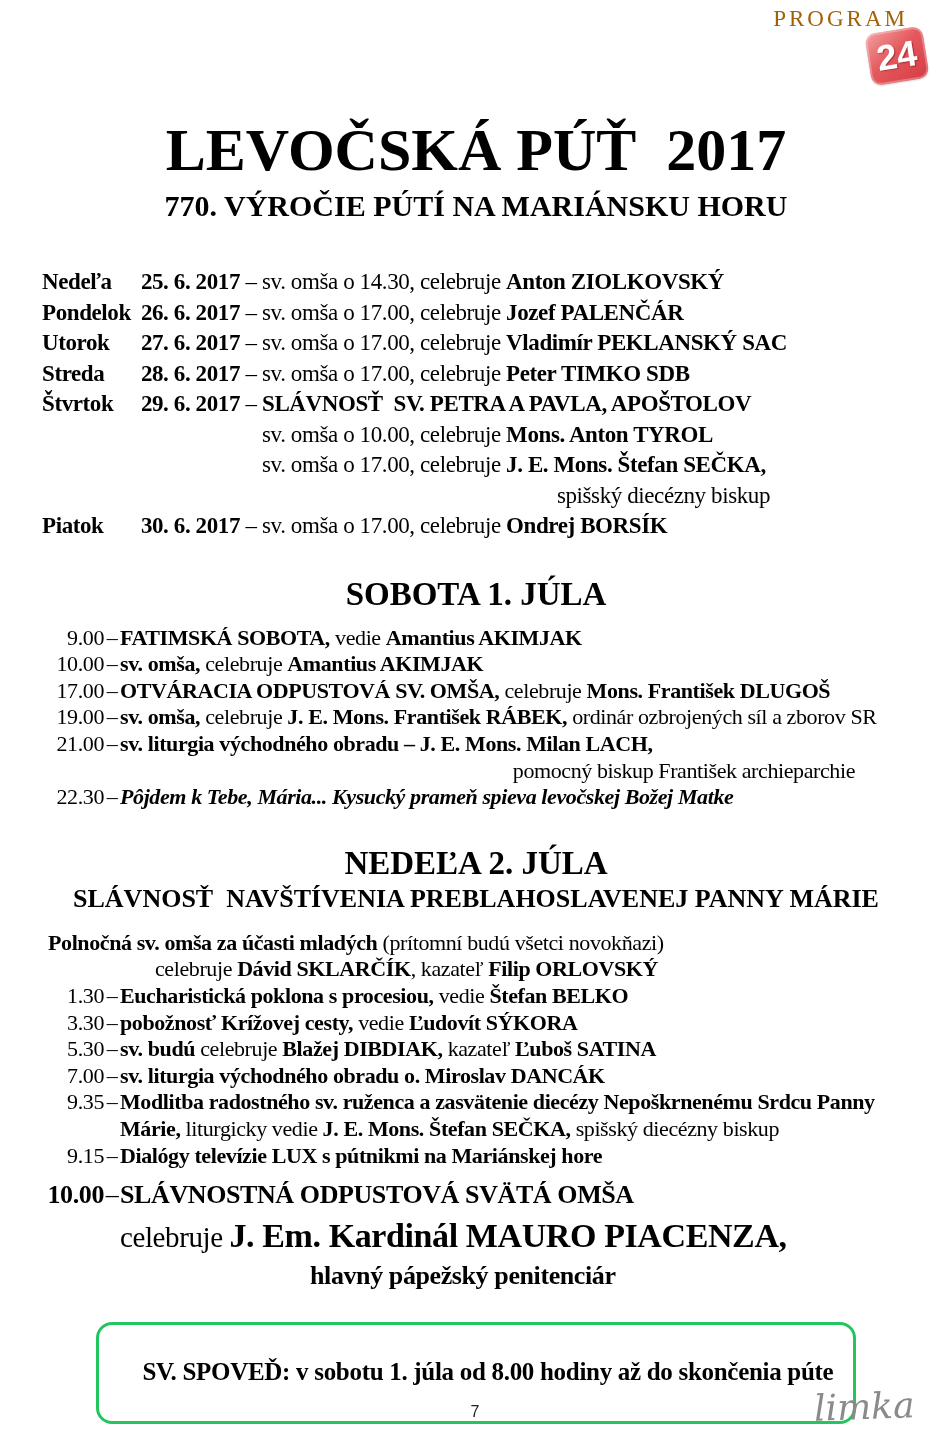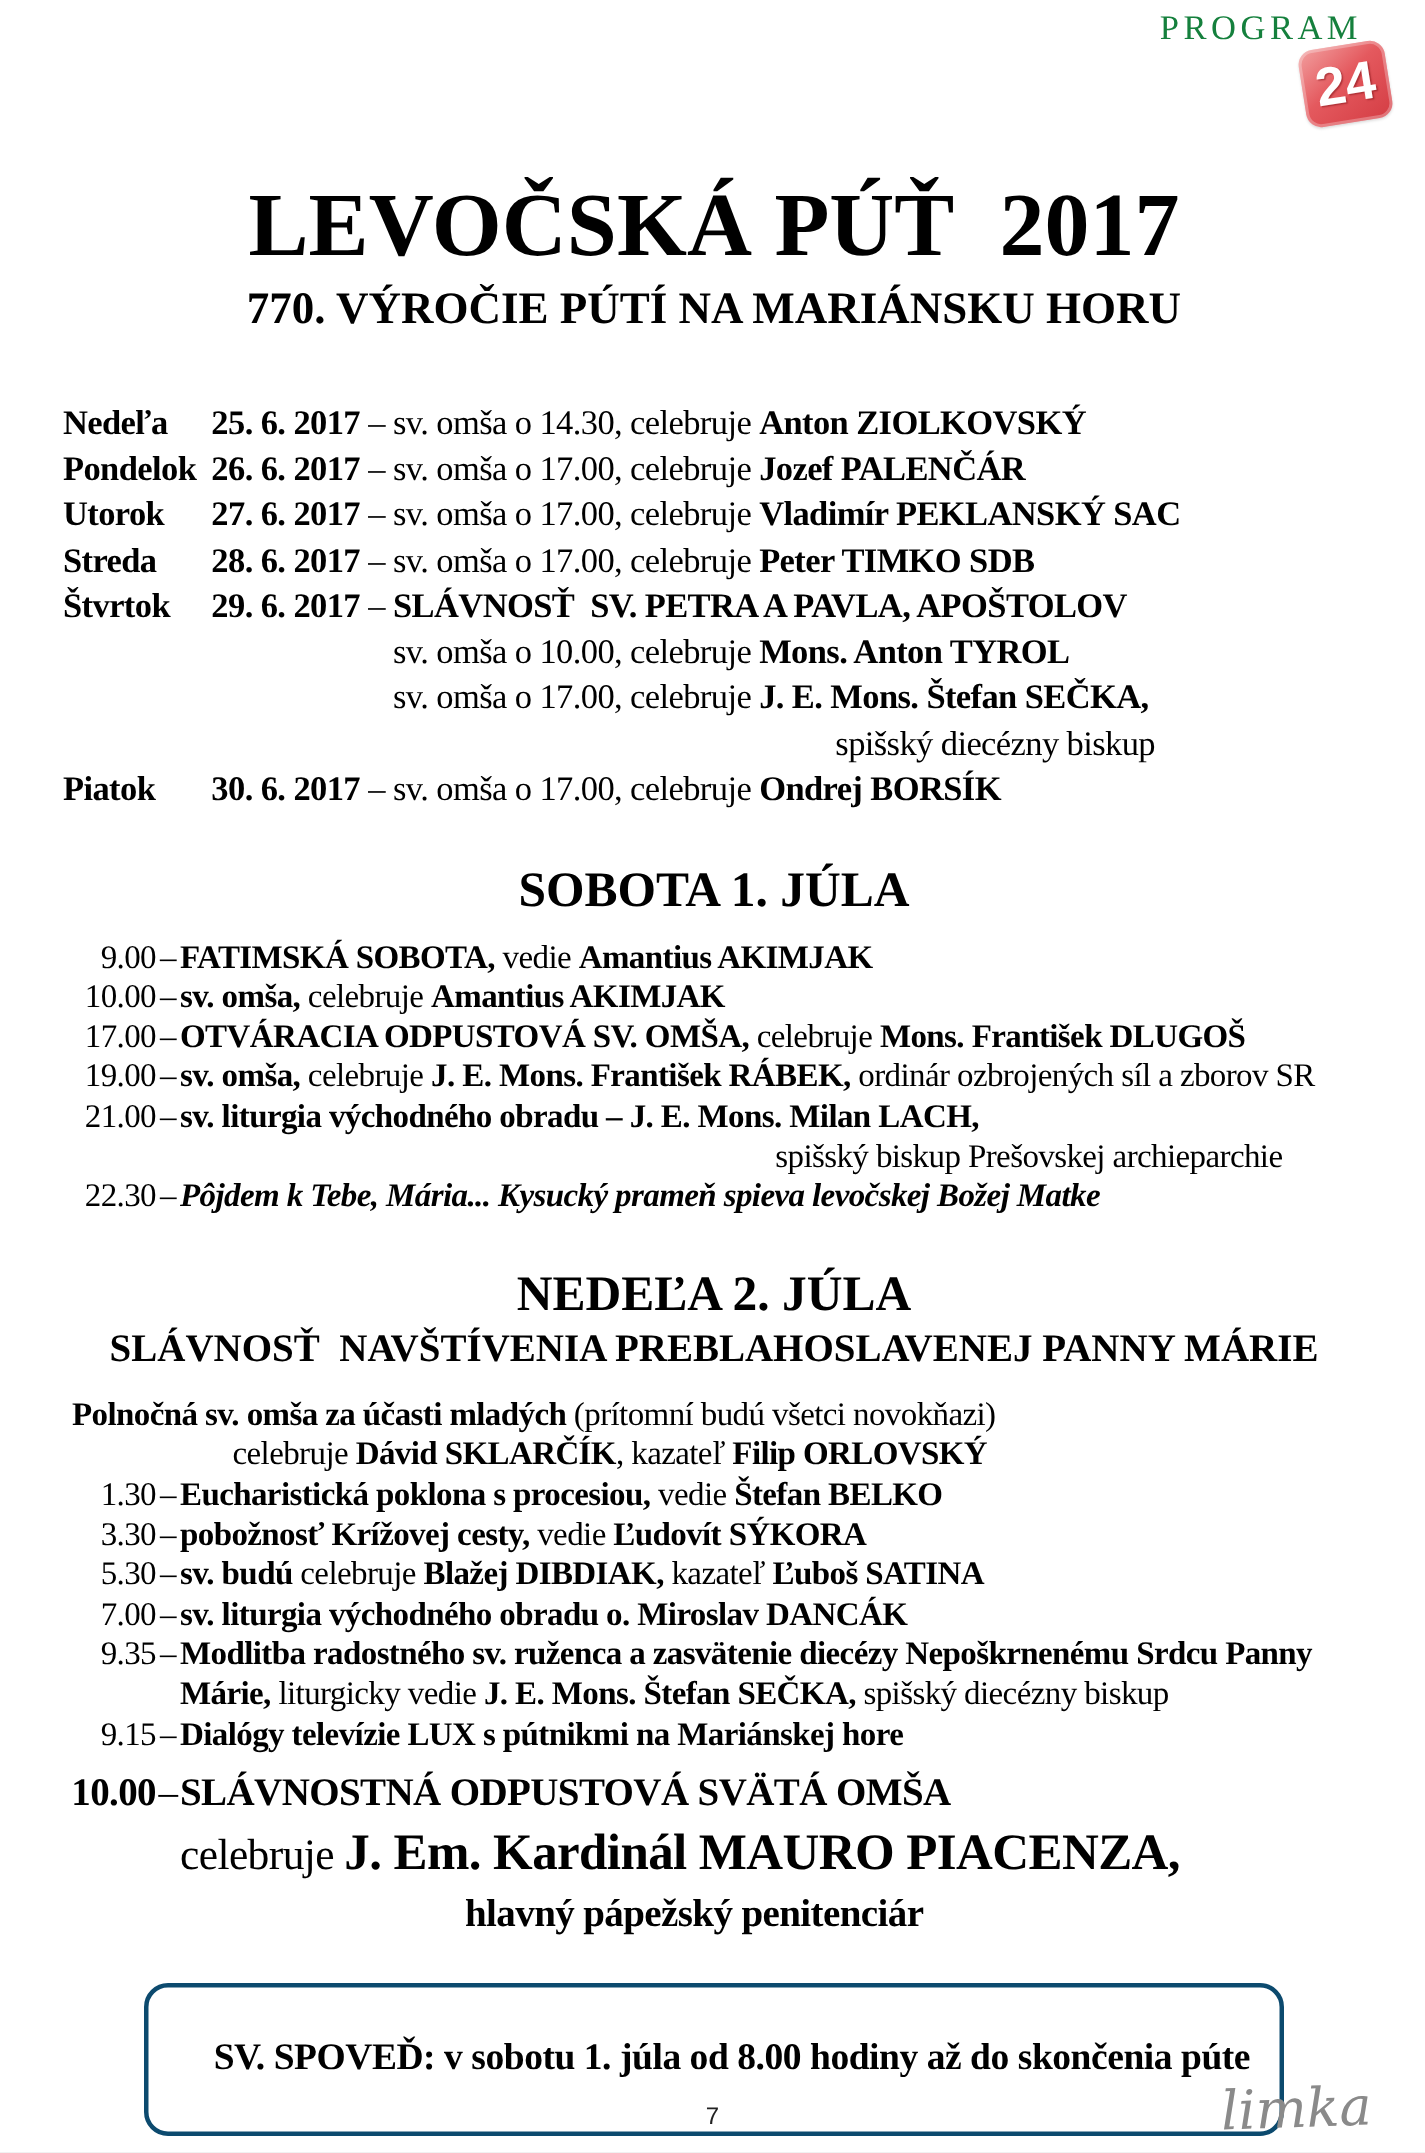--- a/index.html
+++ b/index.html
@@ -13,21 +13,21 @@
     overflow:hidden;
     box-sizing:border-box;
     padding:0 40px 0 42px;
   }
   .b{font-weight:bold;}
   .i{font-style:italic;}
 
   
   .program-label{
     position:absolute;top:6px;right:42px;
-    font-size:23px;letter-spacing:3px;color:#15803d;
+    font-size:23px;letter-spacing:3px;color:#a16207;
   }
   .badge24{
     position:absolute;top:30px;right:24px;
     width:58px;height:52px;
     background:linear-gradient(145deg,#f2a0a0 0%,#e4595e 45%,#d43d44 100%);
     border-radius:10px;
     transform:rotate(-9deg);
     display:flex;align-items:center;justify-content:center;
     box-shadow:inset 0 0 0 2px rgba(255,255,255,0.28), 0 1px 2px rgba(0,0,0,0.15);
   }
@@ -77,21 +77,21 @@
   .finale{margin-top:8px;}
   .finale .row{letter-spacing:-0.4px;}
   .lg1{font-size:26px !important;line-height:36px !important;}
   .lg2{font-size:29px !important;line-height:46px !important;}
   .lg2 .b{font-size:34px;}
   .lg3{font-size:26px !important;line-height:32px !important;}
 
   .confession-box{
     margin:30px auto 0;
     width:fit-content;
-    border:3px solid #0c4a6e;border-radius:16px;
+    border:3px solid #22c55e;border-radius:16px;
     padding:5px 20px 7px;
     font-size:25px;font-weight:bold;white-space:pre;
     letter-spacing:-0.3px;
   }
   .footer-note{margin-top:22px;text-align:center;font-weight:bold;}
   .footer-note div{font-size:22px;line-height:28px;white-space:pre;letter-spacing:-0.3px;}
 
   .page-number{
     position:absolute;bottom:14px;left:0;right:0;
     text-align:center;font-size:16px;color:#222;
@@ -129,21 +129,21 @@
       <div class="row grid-week"><span class="day">Piatok</span><span class="date">30. 6. 2017</span><span class="dash">–</span><span class="txt"><span>sv. omša o 17.00, celebruje </span><span class="b">Ondrej BORSÍK</span></span></div>
     </div>
 
   <h3 class="section-heading">SOBOTA 1. JÚLA</h3>
   <div class="sat">
       <div class="row grid-time"><span class="time">9.00</span><span class="dash">–</span><span class="txt"><span class="b">FATIMSKÁ SOBOTA,</span><span> vedie </span><span class="b">Amantius AKIMJAK</span></span></div>
       <div class="row grid-time"><span class="time">10.00</span><span class="dash">–</span><span class="txt"><span class="b">sv. omša,</span><span> celebruje </span><span class="b">Amantius AKIMJAK</span></span></div>
       <div class="row grid-time"><span class="time">17.00</span><span class="dash">–</span><span class="txt"><span class="b">OTVÁRACIA ODPUSTOVÁ SV. OMŠA,</span><span> celebruje </span><span class="b">Mons. František DLUGOŠ</span></span></div>
       <div class="row grid-time"><span class="time">19.00</span><span class="dash">–</span><span class="txt"><span class="b">sv. omša,</span><span> celebruje </span><span class="b">J. E. Mons. František RÁBEK,</span><span> ordinár ozbrojených síl a zborov SR</span></span></div>
       <div class="row grid-time"><span class="time">21.00</span><span class="dash">–</span><span class="txt"><span class="b">sv. liturgia východného obradu – J. E. Mons. Milan LACH,</span></span></div>
-      <div class="row cont right" style="padding-right: 55px;"><span class="txt"><span>spišský biskup Prešovskej archieparchie</span></span></div>
+      <div class="row cont right" style="padding-right: 55px;"><span class="txt"><span>pomocný biskup František archieparchie</span></span></div>
       <div class="row grid-time"><span class="time">22.30</span><span class="dash">–</span><span class="txt"><span class="b i">Pôjdem k Tebe, Mária... Kysucký prameň spieva levočskej Božej Matke</span></span></div>
     </div>
 
   <h3 class="section-heading">NEDEĽA 2. JÚLA</h3>
   <div class="section-subheading">SLÁVNOSŤ  NAVŠTÍVENIA PREBLAHOSLAVENEJ PANNY MÁRIE</div>
 
   <div class="sun-intro">
       <div class="row cont" style="padding-left: 6px;"><span class="txt"><span class="b">Polnočná sv. omša za účasti mladých</span><span> (prítomní budú všetci novokňazi)</span></span></div>
       <div class="row cont" style="padding-left: 113px;"><span class="txt"><span>celebruje </span><span class="b">Dávid SKLARČÍK</span><span>, kazateľ </span><span class="b">Filip ORLOVSKÝ</span></span></div>
     </div>

